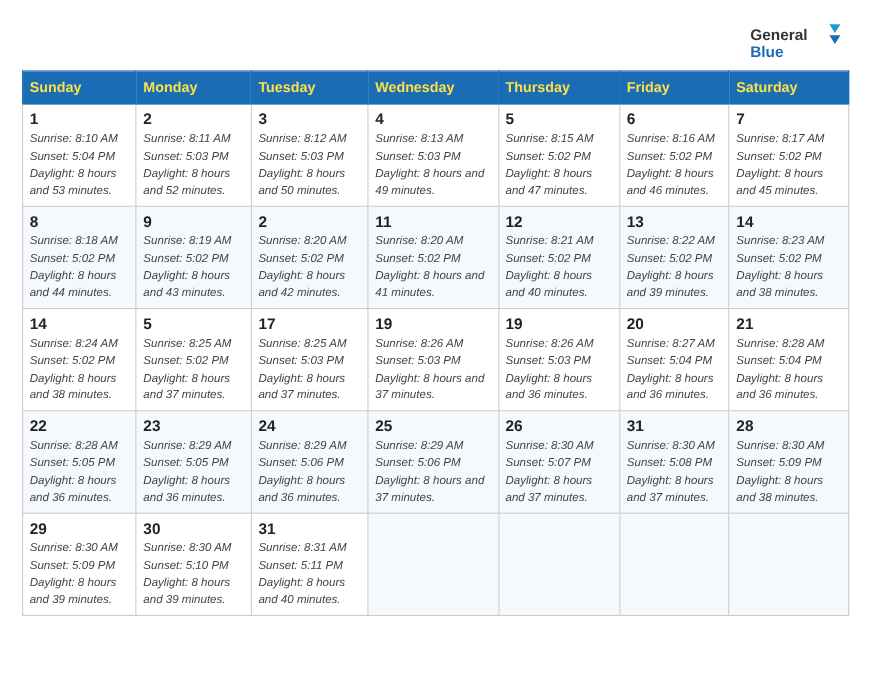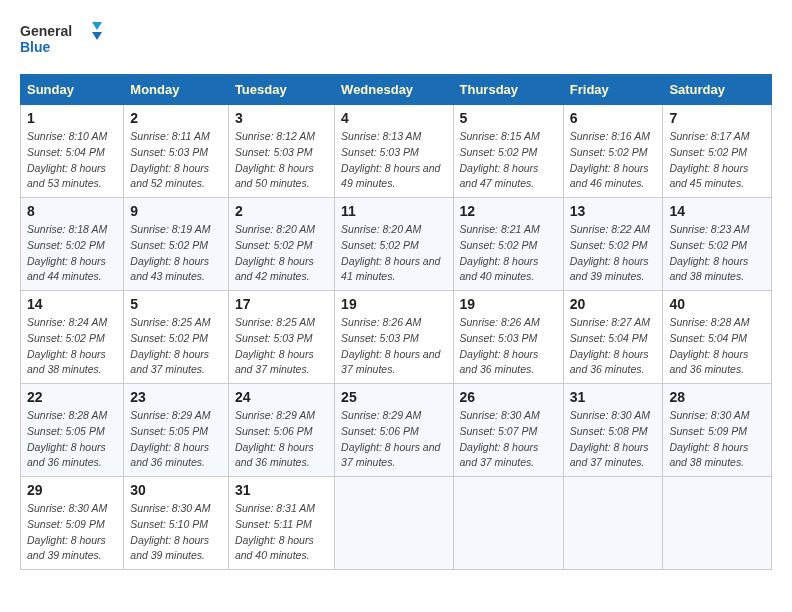--- a/index.html
+++ b/index.html
@@ -5,23 +5,23 @@
     * { box-sizing: border-box; margin: 0; padding: 0; }
     body {
       font-family: Arial, sans-serif;
       background: #fff;
       width: 792px;
       min-height: 612px;
       padding: 20px;
     }
     .header-area {
       display: flex;
-      justify-content: flex-start;
+      justify-content: flex-end;
       align-items: flex-start;
-      margin-bottom: 18px;
+      margin-bottom: 8px;
     }
     .logo {
       display: flex;
       align-items: center;
       gap: 4px;
     }
     .title-area {
       text-align: right;
     }
     .month-year {
@@ -33,21 +33,21 @@
       font-size: 16px;
       color: #555;
     }
     table {
       width: 100%;
       border-collapse: collapse;
       font-size: 11px;
     }
     thead tr th {
       background-color: #1a6db5;
-      color: #fef9c3;
+      color: #fde047;
       padding: 7px 6px;
       text-align: left;
       font-size: 13px;
       font-weight: bold;
       border: 1px solid #1a6db5;
     }
     tbody tr td {
       border: 1px solid #ccc;
       padding: 5px 6px;
       vertical-align: top;
@@ -185,21 +185,21 @@
       </td>
         <td>
         <span class="day-number">19</span>
         <span class="day-info">Sunrise: 8:26 AM<br>Sunset: 5:03 PM<br>Daylight: 8 hours and 36 minutes.</span>
       </td>
         <td>
         <span class="day-number">20</span>
         <span class="day-info">Sunrise: 8:27 AM<br>Sunset: 5:04 PM<br>Daylight: 8 hours and 36 minutes.</span>
       </td>
         <td>
-        <span class="day-number">40</span>
+        <span class="day-number">21</span>
         <span class="day-info">Sunrise: 8:28 AM<br>Sunset: 5:04 PM<br>Daylight: 8 hours and 36 minutes.</span>
       </td>
       </tr>
       <tr>
         <td>
         <span class="day-number">22</span>
         <span class="day-info">Sunrise: 8:28 AM<br>Sunset: 5:05 PM<br>Daylight: 8 hours and 36 minutes.</span>
       </td>
         <td>
         <span class="day-number">23</span>

